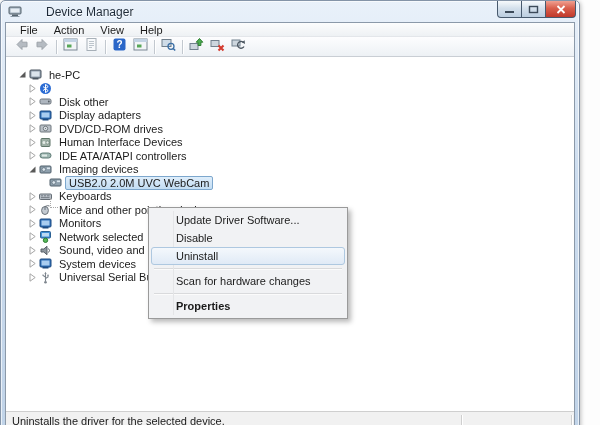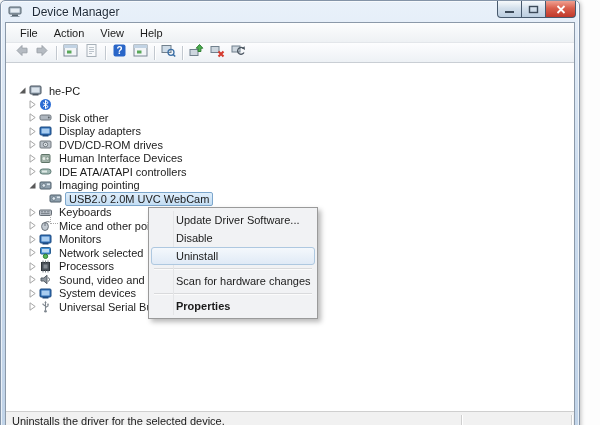--- a/index.html
+++ b/index.html
@@ -8,70 +8,70 @@
     font-family:"Liberation Sans",sans-serif;color:#1b1b1b;position:relative;
   }
   
   .window{
     position:absolute;left:0;top:0;width:578px;height:436px;
     border:1px solid #8494a8;border-radius:5px 5px 0 0;
     background:linear-gradient(#e9f1fa,#cdddef 40%,#c0d3e8);
     box-shadow:inset 0 0 0 1px rgba(255,255,255,.65), 1px 1px 4px rgba(0,0,0,.25);
   }
   .titlebar{height:21px;display:flex;align-items:center;padding:0 7px;}
-  .title{font-size:12px;color:#1e2a38;margin-left:6px;text-shadow:0 1px 0 rgba(255,255,255,.8);text-align:center;}
+  .title{font-size:12px;color:#1e2a38;margin-left:20px;text-shadow:0 1px 0 rgba(255,255,255,.8);text-align:center;}
   .winbtns{position:absolute;top:0;right:3px;display:flex;height:17px;}
   .winbtn{
     width:25px;height:17px;margin-left:-1px;box-sizing:border-box;
     border:1px solid #47596d;border-top:none;
     background:linear-gradient(#f7fafc,#d4e0ec 45%,#bccee0);
     display:flex;align-items:center;justify-content:center;
   }
   .winbtn.first{border-radius:0 0 0 4px;}
   .winbtn.close{
     width:31px;border-radius:0 0 4px 0;
     background:linear-gradient(#f0a091,#d95f4c 45%,#c0392b);
   }
   
   .client{
     position:absolute;left:4px;right:4px;top:21px;height:412px;
     background:#fff;border:1px solid #8b99a9;box-sizing:border-box;
   }
   .menubar{
-    height:20px;box-sizing:border-box;display:flex;align-items:center;
+    height:14px;box-sizing:border-box;display:flex;align-items:center;
     background:linear-gradient(#fcfdfd,#eef1f4);border-bottom:1px solid #e3e6ea;
     font-size:11px;padding-left:6px;
   }
   .menu-item{padding:2px 8px;}
   .toolbar{
     height:20px;box-sizing:border-box;display:flex;align-items:center;
     background:linear-gradient(#fdfdfe,#edf1f5);border-bottom:1px solid #c9ced4;
     padding-left:5px;
   }
   .tb-btn{width:21px;height:17px;display:flex;align-items:center;justify-content:center;border-radius:2px;}
   .tb-btn.disabled{opacity:.85;}
   .tb-sep{width:1px;height:14px;background:#c2c8cf;box-shadow:1px 0 0 #fff;margin:0 3px;}
   
   .tree{
     position:absolute;left:0;right:0;top:38px;bottom:25px;overflow:hidden;
-    padding-top:7px;font-size:11px;background:#fff;margin-top:16px;
+    padding-top:7px;font-size:11px;background:#fff;
   }
   .tree-row{height:13.5px;display:flex;align-items:center;white-space:nowrap;}
   .tree-spacer{display:inline-block;height:1px;}
   .tree-arrow{width:12px;height:11px;display:inline-flex;align-items:center;justify-content:center;flex:none;}
   .icon{width:14px;height:13px;margin-right:4px;display:inline-flex;align-items:center;justify-content:center;flex:none;}
   .tree-label{padding:0 3px;line-height:12px;}
   .tree-label.selected{
     background:linear-gradient(#dfeefb,#c3ddf3);
     border:1px solid #7da7cd;border-radius:2px;margin:-1px;
   }
   .connector{position:absolute;width:7px;border-left:1px dotted #a9a9a9;border-bottom:1px dotted #a9a9a9;}
   
   .cmenu{
-    position:absolute;left:142px;top:184px;width:170px;z-index:20;
+    position:absolute;left:142px;top:184px;width:200px;z-index:20;
     background:#f1f2f4;border:1px solid #9a9a9a;padding:3px 2px;box-sizing:border-box;
     box-shadow:3px 3px 5px rgba(0,0,0,.28);font-size:11px;
   }
   .cmenu::before{content:'';position:absolute;left:24px;top:3px;bottom:3px;width:1px;background:#e4e5e7;}
   .cmenu-row{position:relative;height:16px;line-height:16px;padding-left:24px;border:1px solid transparent;border-radius:3px;}
   .cmenu-row.hl{
     background:linear-gradient(#f4f8fc,#e0eaf6);border:1px solid #aec8e0;
   }
   .cmenu-row.bold{font-weight:bold;}
   .cmenu-sep{height:1px;background:#d9dadc;box-shadow:0 1px 0 #fbfbfb;margin:3px 3px;}
@@ -312,21 +312,21 @@
               <polygon points="7.5,1.5 7.5,7.5 1.5,7.5" fill="#595959"></polygon>
             </svg>
           </span>
           <span class="icon">
             <svg width="13" height="13" viewBox="0 0 13 13">
               <rect x="1" y="3" width="11" height="7" rx="1" fill="#8fa0ad" stroke="#51606c"></rect>
               <circle cx="4.8" cy="6.5" r="1.8" fill="#dce6ee" stroke="#51606c" stroke-width=".6"></circle>
               <rect x="8" y="4.5" width="3" height="1.6" fill="#dce6ee"></rect>
             </svg>
           </span>
-          <span class="tree-label">Imaging pointing</span>
+          <span class="tree-label">Imaging devices</span>
         </div>
         <div class="tree-row">
           <span class="tree-spacer" style="width: 30px;"></span>
           <span class="tree-arrow"></span>
           <span class="icon">
             <svg width="13" height="13" viewBox="0 0 13 13">
               <rect x="1" y="3" width="11" height="7" rx="1" fill="#8fa0ad" stroke="#51606c"></rect>
               <circle cx="4.8" cy="6.5" r="1.8" fill="#dce6ee" stroke="#51606c" stroke-width=".6"></circle>
               <rect x="8" y="4.5" width="3" height="1.6" fill="#dce6ee"></rect>
             </svg>
@@ -387,36 +387,20 @@
             </svg>
           </span>
           <span class="icon">
             <svg width="13" height="13" viewBox="0 0 13 13">
               <rect x="1.5" y="1.5" width="10" height="6.5" rx="1" fill="#3f8fd6" stroke="#2a5f92"></rect>
               <rect x="3" y="3" width="7" height="3.5" fill="#bcd9f2"></rect>
               <circle cx="6.5" cy="10.3" r="2.2" fill="#57b85a" stroke="#2e7d32"></circle>
             </svg>
           </span>
           <span class="tree-label">Network selected</span>
-        </div>
-        <div class="tree-row">
-          <span class="tree-spacer" style="width: 20px;"></span>
-          <span class="tree-arrow">
-            <svg width="9" height="9" viewBox="0 0 9 9">
-              <polygon points="2,0.8 7.2,4.5 2,8.2" fill="#fff" stroke="#a6a6a6"></polygon>
-            </svg>
-          </span>
-          <span class="icon">
-            <svg width="13" height="13" viewBox="0 0 13 13">
-              <rect x="2.5" y="2.5" width="8" height="8" fill="#4a5158" stroke="#2c3238"></rect>
-              <path d="M4 .5 v2 M6.5 .5 v2 M9 .5 v2 M4 10.5 v2 M6.5 10.5 v2 M9 10.5 v2" stroke="#7a8188" stroke-width="1" fill="none"></path>
-              <rect x="4.5" y="4.5" width="4" height="4" fill="#858c93"></rect>
-            </svg>
-          </span>
-          <span class="tree-label">Processors</span>
         </div>
         <div class="tree-row">
           <span class="tree-spacer" style="width: 20px;"></span>
           <span class="tree-arrow">
             <svg width="9" height="9" viewBox="0 0 9 9">
               <polygon points="2,0.8 7.2,4.5 2,8.2" fill="#fff" stroke="#a6a6a6"></polygon>
             </svg>
           </span>
           <span class="icon">
             <svg width="13" height="13" viewBox="0 0 13 13">

